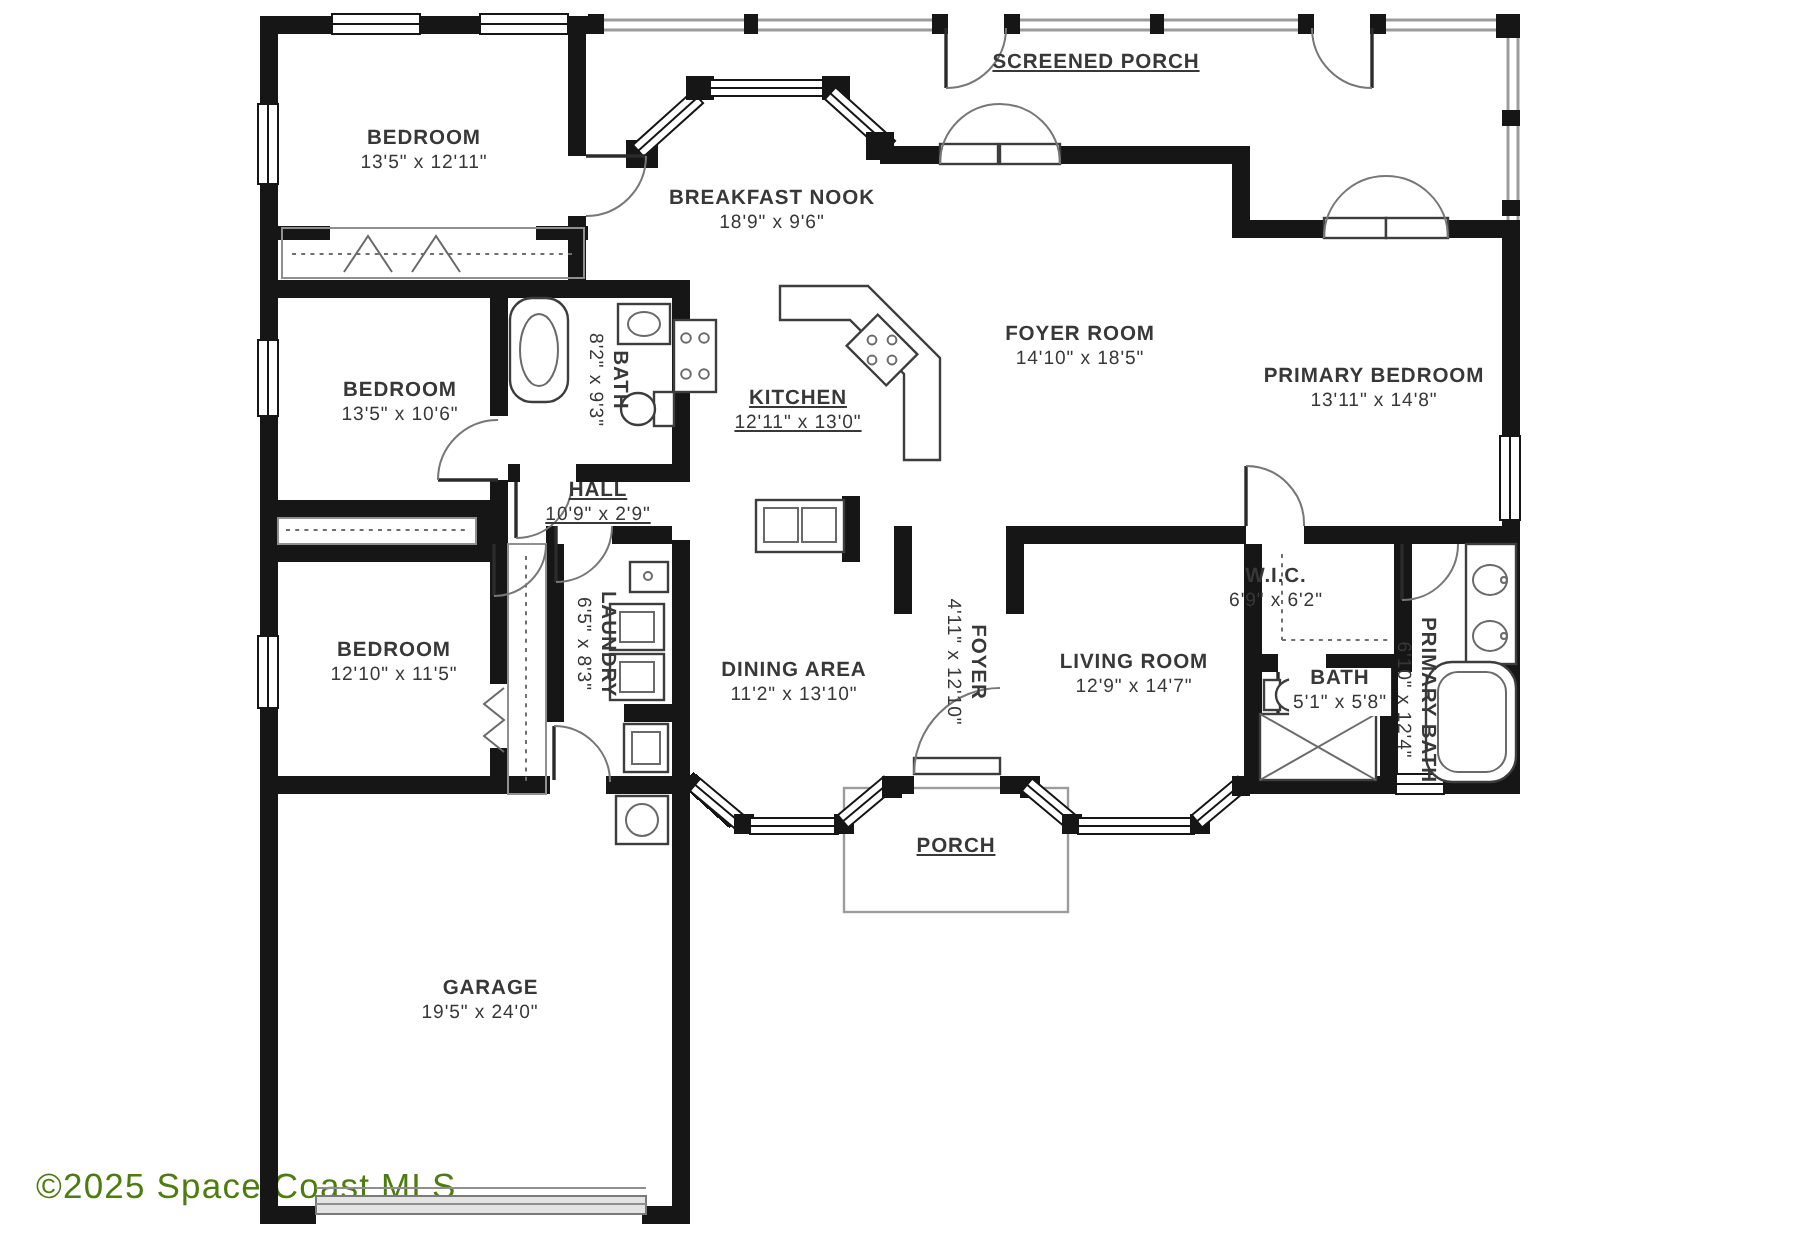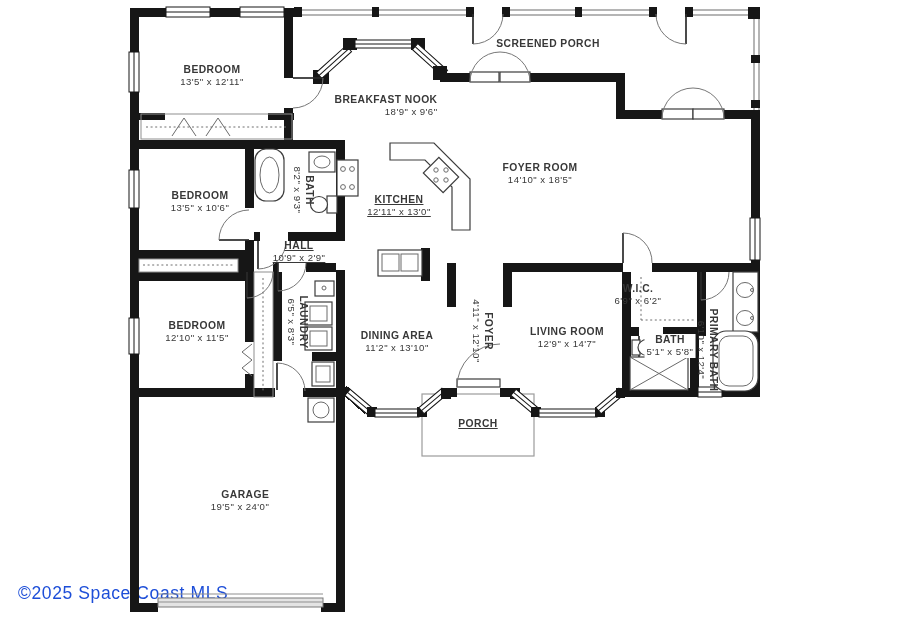--- a/index.html
+++ b/index.html
@@ -25,21 +25,21 @@
     text-align:center; color:#383838; white-space:nowrap; line-height:12px;
     letter-spacing:.45px; pointer-events:none;
   }
   .lbl .rn { display:block; font-size:10.3px; font-weight:bold; }
   .lbl .rd { display:block; font-size:9.6px; }
   .lbl .rd:empty { display:none; }
   .lbl.v { transform:translate(-50%,-50%) rotate(90deg); }
   .lbl.boxed .rn, .lbl.boxed .rd { background:#ffffff; padding:0 2px; }
   .watermark {
     position:absolute; left:18px; top:583px; z-index:0;
-    font-size:17.5px; letter-spacing:.6px; color:#1d4ed8; pointer-events:none;
+    font-size:17.5px; letter-spacing:.6px; color:#4d7c0f; pointer-events:none;
   }
 </style>
 </head>
 <body>
 
 <div class="plan">
 
   <div class="watermark">©2025 Space Coast MLS</div>
 
   <svg width="900" height="623" viewBox="0 0 900 623">
@@ -321,32 +321,36 @@
       <circle class="fxt" cx="752" cy="318" r="1.5"></circle>
       <rect class="fx" x="713" y="331" width="45" height="60" rx="13"></rect>
       <rect class="fxt" x="719" y="336" width="34" height="50" rx="10"></rect>
     </g>
   </svg>
 
   <div class="lbl" style="left:212px; top:76px;">
     <span class="rn">BEDROOM</span>
     <span class="rd">13'5" x 12'11"</span>
   </div>
-  <div class="lbl" style="left:548px; top:44px;">
+  <div class="lbl" style="left:548px; top:32px;text-decoration:underline;">
     <span class="rn">SCREENED PORCH</span>
 
   </div>
-  <div class="lbl" style="left:386px; top:106px;text-align:right;">
+  <div class="lbl" style="left:386px; top:106px;">
     <span class="rn">BREAKFAST NOOK</span>
     <span class="rd">18'9" x 9'6"</span>
   </div>
   <div class="lbl" style="left:540px; top:174px;">
     <span class="rn">FOYER ROOM</span>
     <span class="rd">14'10" x 18'5"</span>
   </div>
+  <div class="lbl" style="left:687px; top:195px;">
+    <span class="rn">PRIMARY BEDROOM</span>
+    <span class="rd">13'11" x 14'8"</span>
+  </div>
   <div class="lbl" style="left:200px; top:202px;">
     <span class="rn">BEDROOM</span>
     <span class="rd">13'5" x 10'6"</span>
   </div>
   <div class="lbl v" style="left:303px; top:190px;">
     <span class="rn">BATH</span>
     <span class="rd">8'2" x 9'3"</span>
   </div>
   <div class="lbl" style="left:399px; top:206px;text-decoration:underline;">
     <span class="rn">KITCHEN</span>

